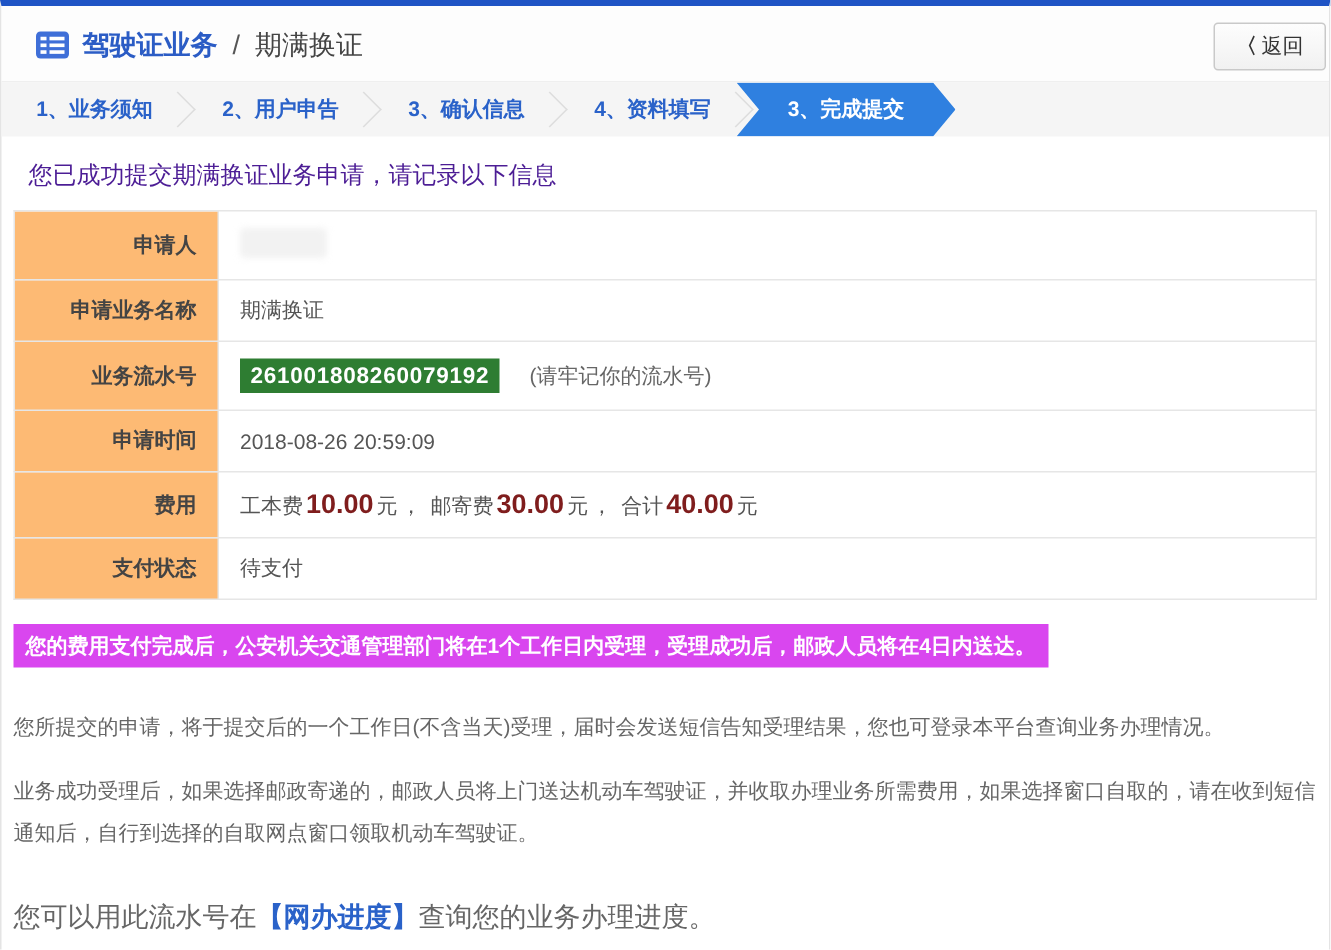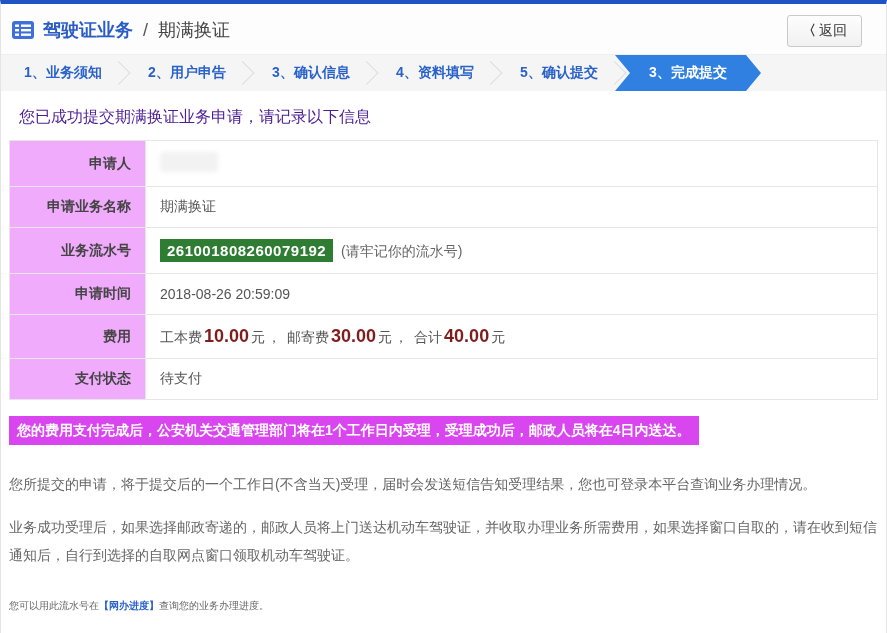--- a/index.html
+++ b/index.html
@@ -1,51 +1,51 @@
 <!DOCTYPE html>
 <html><head>
 <meta charset="utf-8">
 <style>
   * { margin:0; padding:0; box-sizing:border-box; }
   html,body { width:887px; height:633px; background:#fff; font-family:"Liberation Sans","DejaVu Sans",sans-serif; overflow:hidden; }
 
   .main-box { border:1px solid #e4e4e4; border-top:4px solid #1f54c5; background:#fff; }
 
   
-  .header { position:relative; padding:14px 16px 12px 10px; background:#fdfdfd; border-bottom:1px solid #efefef; }
+  .header { position:relative; padding:14px 16px 12px 22px; background:#fdfdfd; border-bottom:1px solid #efefef; }
   .header-title { display:flex; align-items:center; gap:8px; font-size:18px; }
   .title-main { color:#2b5cc5; font-weight:bold; }
   .title-sep { color:#555; margin:0 2px; }
   .title-sub { color:#444; }
-  .back-btn { position:absolute; right:24px; top:11px; background:linear-gradient(#fdfdfd,#f1f1f1); border:1px solid #c9c9c9; border-radius:3px; padding:6px 14px; font-size:14px; color:#333; cursor:pointer; font-family:Liberation Serif, serif; }
+  .back-btn { position:absolute; right:2px; top:11px; background:linear-gradient(#fdfdfd,#f1f1f1); border:1px solid #c9c9c9; border-radius:3px; padding:6px 14px; font-size:14px; color:#333; cursor:pointer; font-family:Liberation Serif, serif; }
   .back-btn .chev { font-weight:bold; margin-right:3px; }
 
   
   .steps { display:flex; background:#f5f5f5; height:36px; align-items:stretch; }
   .step { position:relative; width:124px; display:flex; align-items:center; justify-content:center; font-size:14px; font-weight:bold; color:#2a62c9; }
   .step .sep { position:absolute; right:-2px; top:50%; width:17px; height:17px; border-top:1px solid #ddd; border-right:1px solid #ddd; transform:translateY(-50%) rotate(45deg); }
   .step.active { width:146px; background:#2f80e0; color:#fff; clip-path:polygon(0 0, calc(100% - 15px) 0, 100% 50%, calc(100% - 15px) 100%, 0 100%, 15px 50%); margin-left:-6px; }
 
   
   .content { padding:13px 8px 26px 8px; }
   .success-msg { font-size:16px; color:#4c1d95; padding:3px 10px 12px 10px; }
 
   table.info { width:100%; border-collapse:collapse; border:1px solid #e2e2e2; font-size:14px; }
-  table.info th { width:136px; background:#f0abfc; border:1px solid #e6e6e6; text-align:right; padding:11px 14px; color:#444; font-weight:bold; vertical-align:middle; }
+  table.info th { width:136px; background:#fdba74; border:1px solid #e6e6e6; text-align:right; padding:11px 14px; color:#444; font-weight:bold; vertical-align:middle; }
   table.info td { border:1px solid #e6e6e6; padding:11px 14px; color:#555; vertical-align:middle; }
   .redacted { display:inline-block; width:58px; height:20px; background:#f2f2f2; border-radius:3px; filter:blur(2px); }
   .serial { display:inline-block; background:#2e7d32; color:#fff; font-weight:bold; font-size:15px; padding:3px 7px; letter-spacing:0.5px; }
-  .serial-note { color:#666; margin-left:4px; }
+  .serial-note { color:#666; margin-left:16px; }
   .fee-num { color:#7f1d1d; font-size:18px; font-weight:bold; margin:0 2px; }
   .fee-sep { margin:0 6px 0 2px; }
 
   .warning { display:inline-block; margin:16px 0 10px 0; background:#d946ef; color:#fff; font-weight:bold; font-size:14px; padding:4px 8px; line-height:1.5; }
 
   .para { font-size:14px; color:#666; line-height:1.95; margin-top:16px; }
-  .note { font-size:10px; color:#666; margin-top:30px; }
+  .note { font-size:18px; color:#666; margin-top:30px; }
   .note-link { color:#2a62c9; font-weight:bold; cursor:pointer; }
 </style>
 </head>
 <body>
 
 <div class="main-box">
 
   <div class="header">
     <div class="header-title">
       <span style="display:inline-flex;">
@@ -74,24 +74,20 @@
     <div class="step">
         <span>2、用户申告</span>
         <i class="sep"></i>
       </div>
     <div class="step">
         <span>3、确认信息</span>
         <i class="sep"></i>
       </div>
     <div class="step">
         <span>4、资料填写</span>
-        <i class="sep"></i>
-      </div>
-    <div class="step">
-        <span>5、确认提交</span>
         <i class="sep"></i>
       </div>
     <div class="step active">
         <span>3、完成提交</span>
       </div>
   </div>
 
   <div class="content">
     <div class="success-msg">您已成功提交期满换证业务申请，请记录以下信息</div>
 

